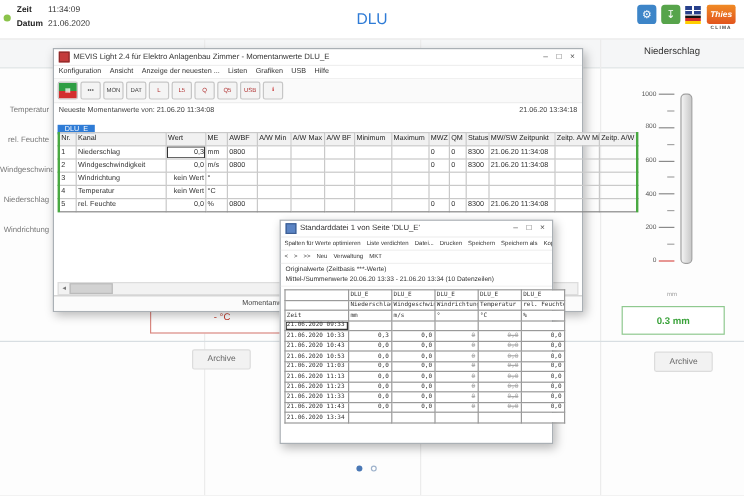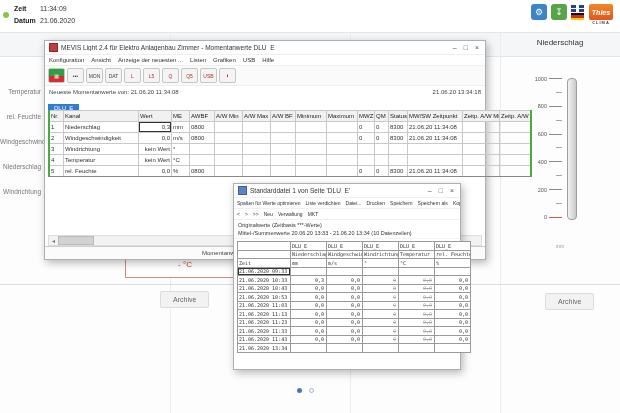--- a/index.html
+++ b/index.html
@@ -125,20 +125,21 @@
     <div class="clock">
       <div class="row">
           <span class="lbl">Zeit</span>
         <span>11:34:09</span>
         </div>
       <div class="row">
           <span class="lbl">Datum</span>
         <span>21.06.2020</span>
         </div>
     </div>
+    <div class="apptitle">DLU</div>
     <div class="topctrl">
       <div class="sqbtn blue">
           <span>⚙</span>
         </div>
       <div class="sqbtn green">
           <span>↧</span>
         </div>
       <div class="flags">
         <div class="flag-uk"></div>
         <div class="flag-de"></div>
@@ -208,20 +209,23 @@
           <span class="tick-line"></span>
       </div>
         <div class="tick-row">
         <span class="tick-label">0</span>
           <span class="tick-line"></span>
       </div>
       </div>
     <div class="tube"></div>
   </div>
   <div class="gauge-unit">mm</div>
+  <div class="valuebox">
+    <span>0.3 mm</span>
+  </div>
   <button class="btn-archive arch-right">Archive</button>
 
   <div class="dots">
     <div class="dot active"></div>
     <div class="dot idle"></div>
   </div>
 
   <div class="win" style="left:44px;top:40px;width:440px;height:218px;">
     <div class="win-title">
       <div class="win-icon"></div>

